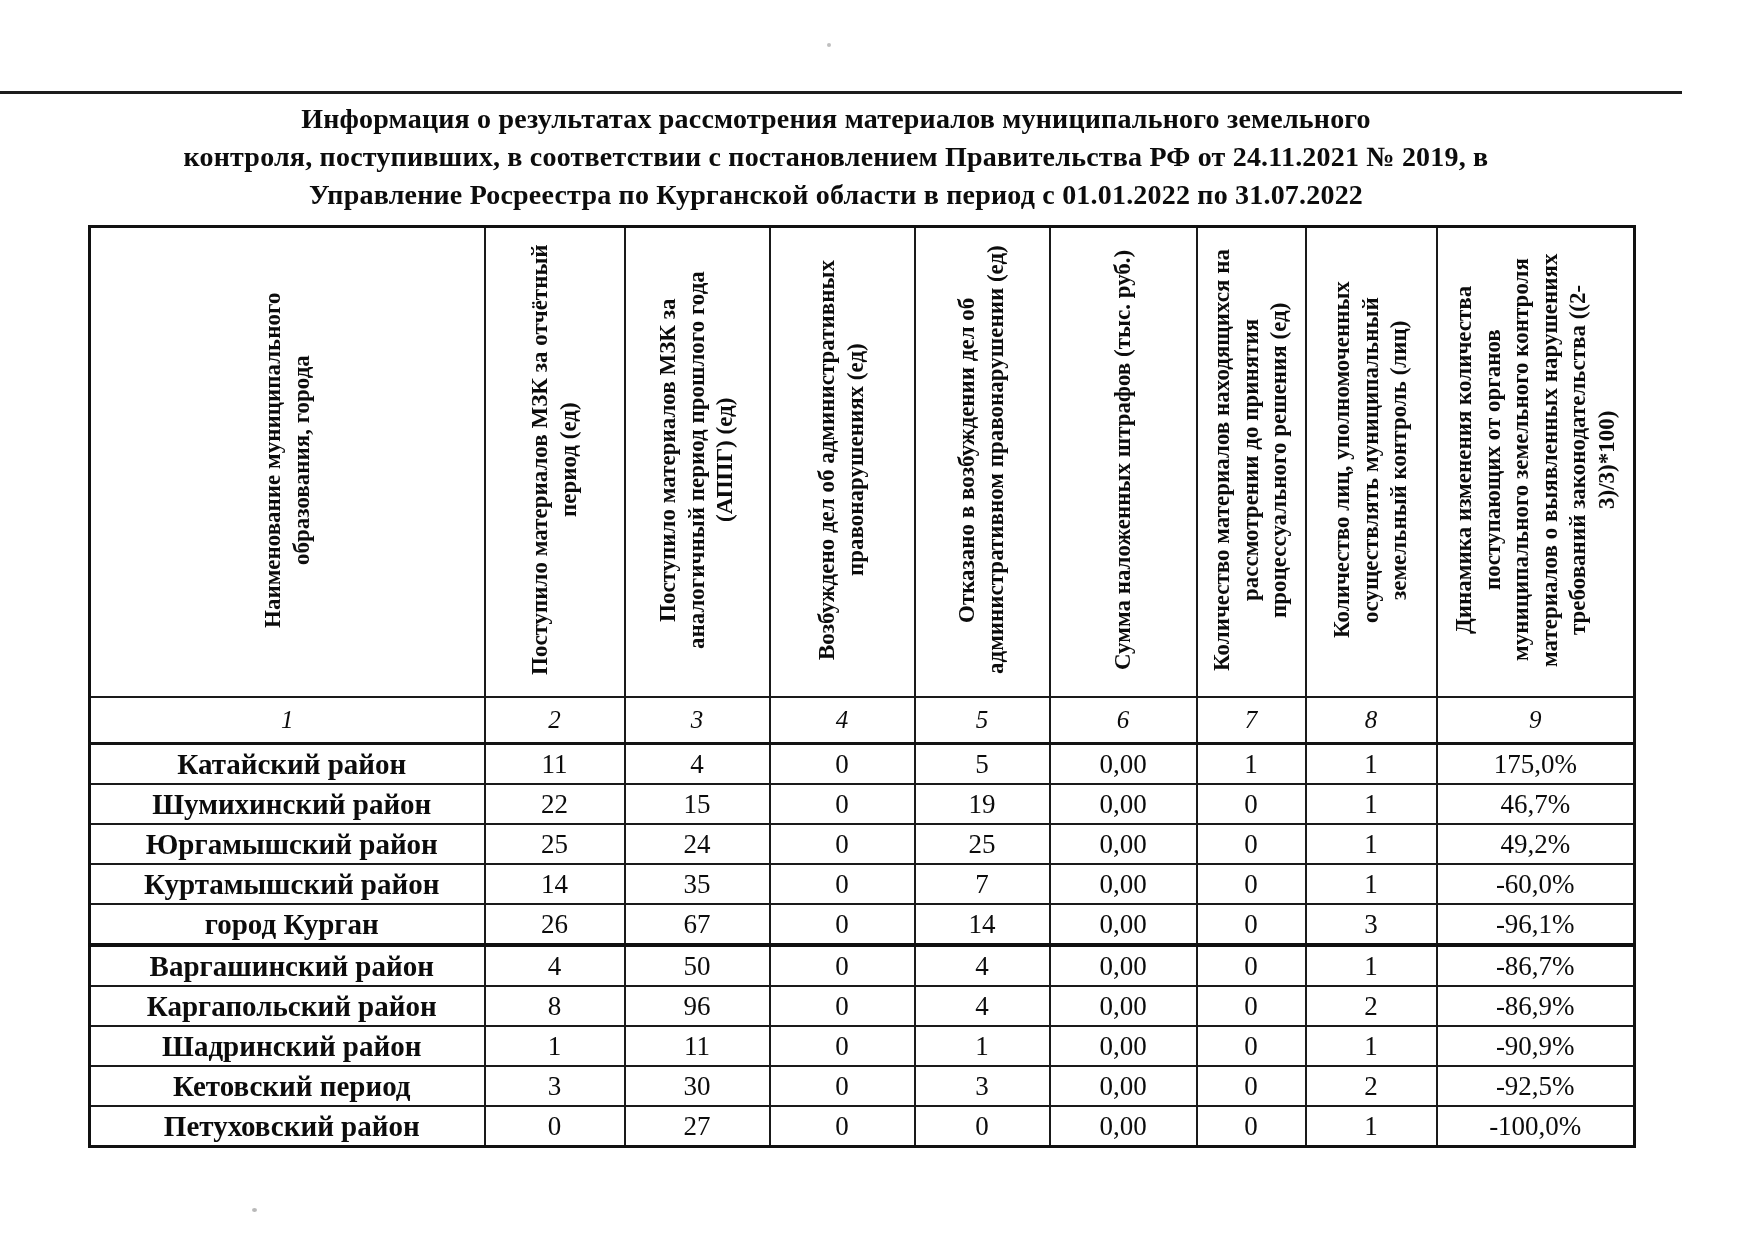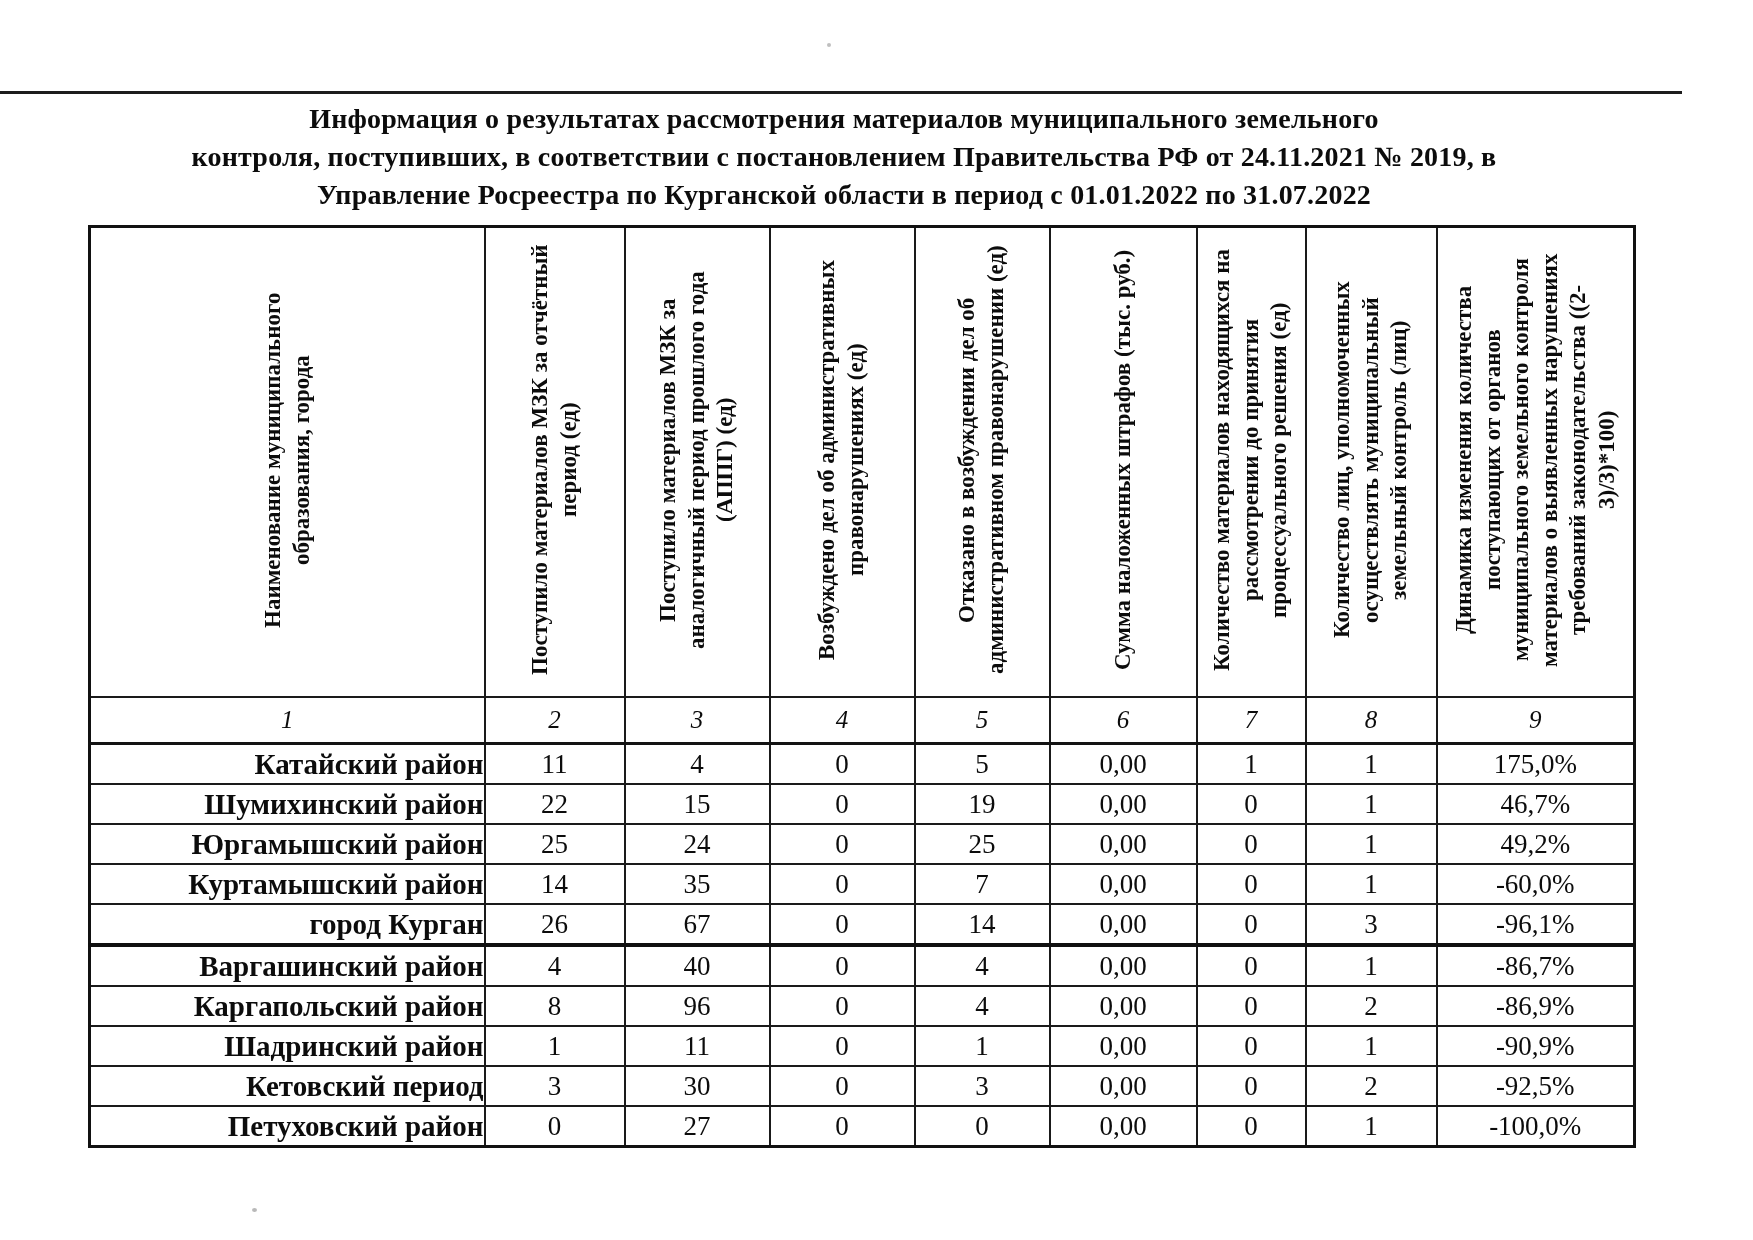--- a/index.html
+++ b/index.html
@@ -19,21 +19,21 @@
   .top-rule {
     position: absolute;
     left: 0;
     top: 91px;
     width: 1682px;
     height: 3px;
     background: #1c1c1c;
   }
   .title {
     position: absolute;
-    left: 154px;
+    left: 146px;
     top: 100px;
     width: 1380px;
     text-align: center;
     font-weight: bold;
     font-size: 28px;
     line-height: 38px;
     letter-spacing: 0.2px;
   }
   table.report {
     position: absolute;
@@ -78,21 +78,21 @@
     border-bottom: 3px solid #131313;
   }
   tr.data-row td {
     height: 38px;
     text-align: center;
     vertical-align: middle;
     font-size: 27px;
     line-height: 1;
   }
   tr.data-row td.name {
-    text-align: right;
+    text-align: center;
     padding-left: 9px;
     font-weight: bold;
     font-size: 29px;
   }
   tr.thick-bottom td {
     border-bottom: 4px solid #0f0f0f;
   }
   .artifact {
     position: absolute;
     background: #8a8a8a;
@@ -208,21 +208,21 @@
       <td>14</td>
       <td>0,00</td>
       <td>0</td>
       <td>3</td>
       <td>-96,1%</td>
     </tr>
 
     <tr class="data-row">
       <td class="name">Варгашинский район</td>
       <td>4</td>
-      <td>40</td>
+      <td>50</td>
       <td>0</td>
       <td>4</td>
       <td>0,00</td>
       <td>0</td>
       <td>1</td>
       <td>-86,7%</td>
     </tr>
 
     <tr class="data-row">
       <td class="name">Каргапольский район</td>

